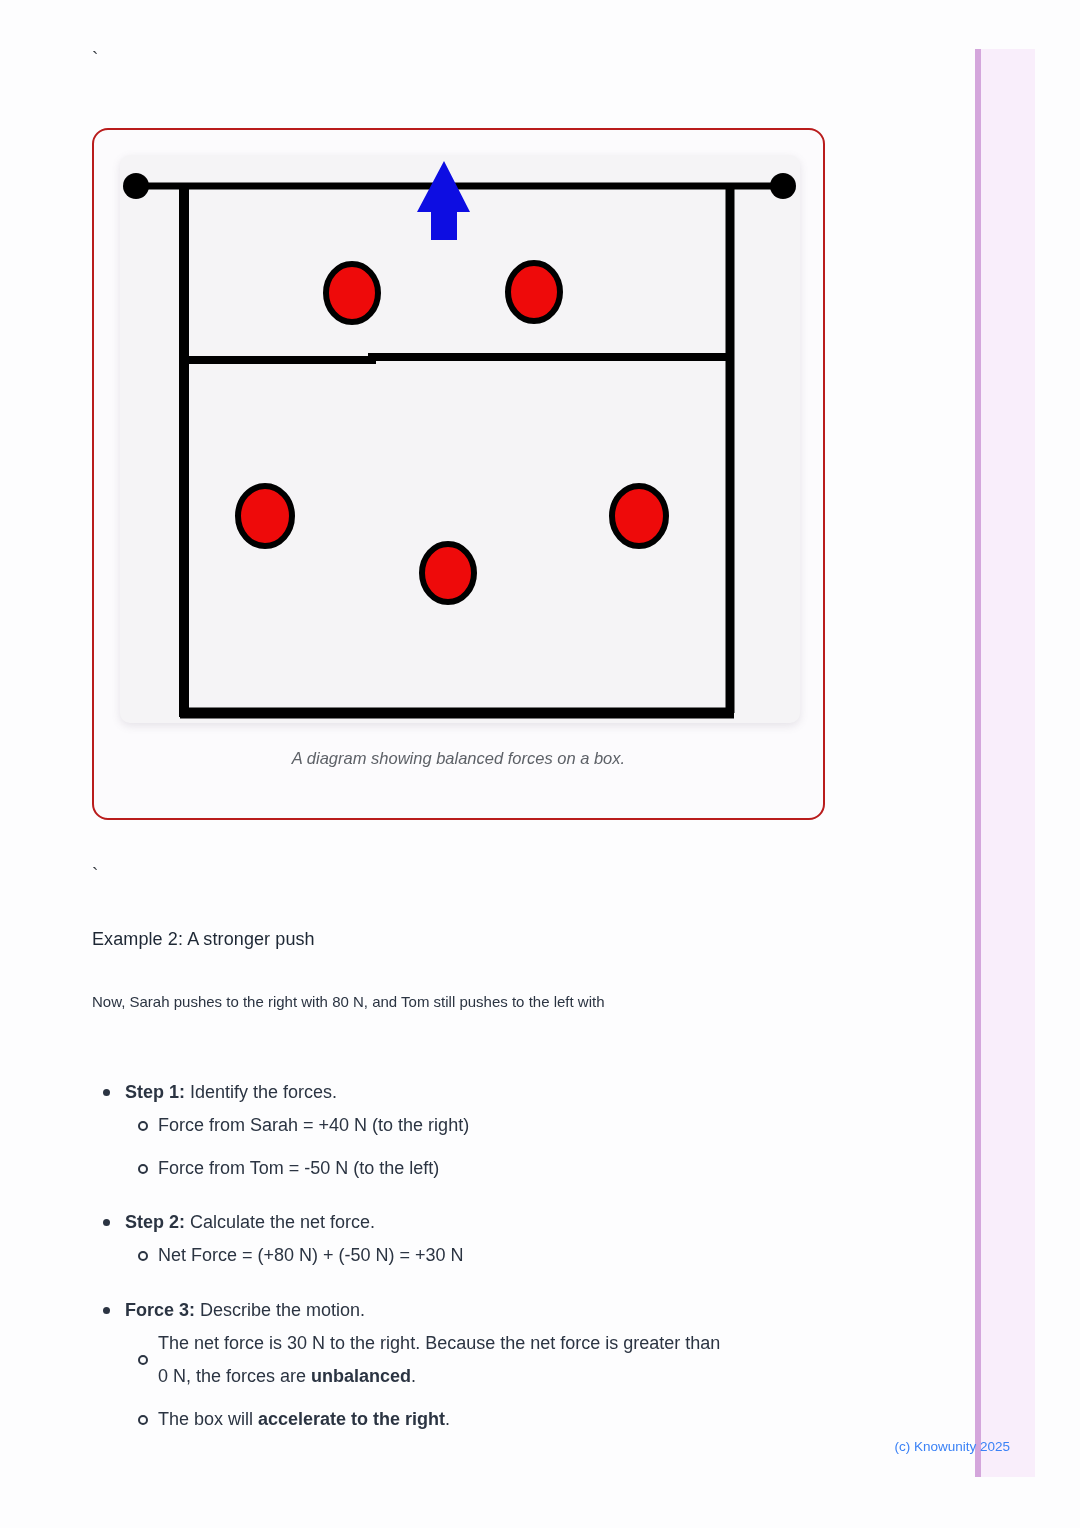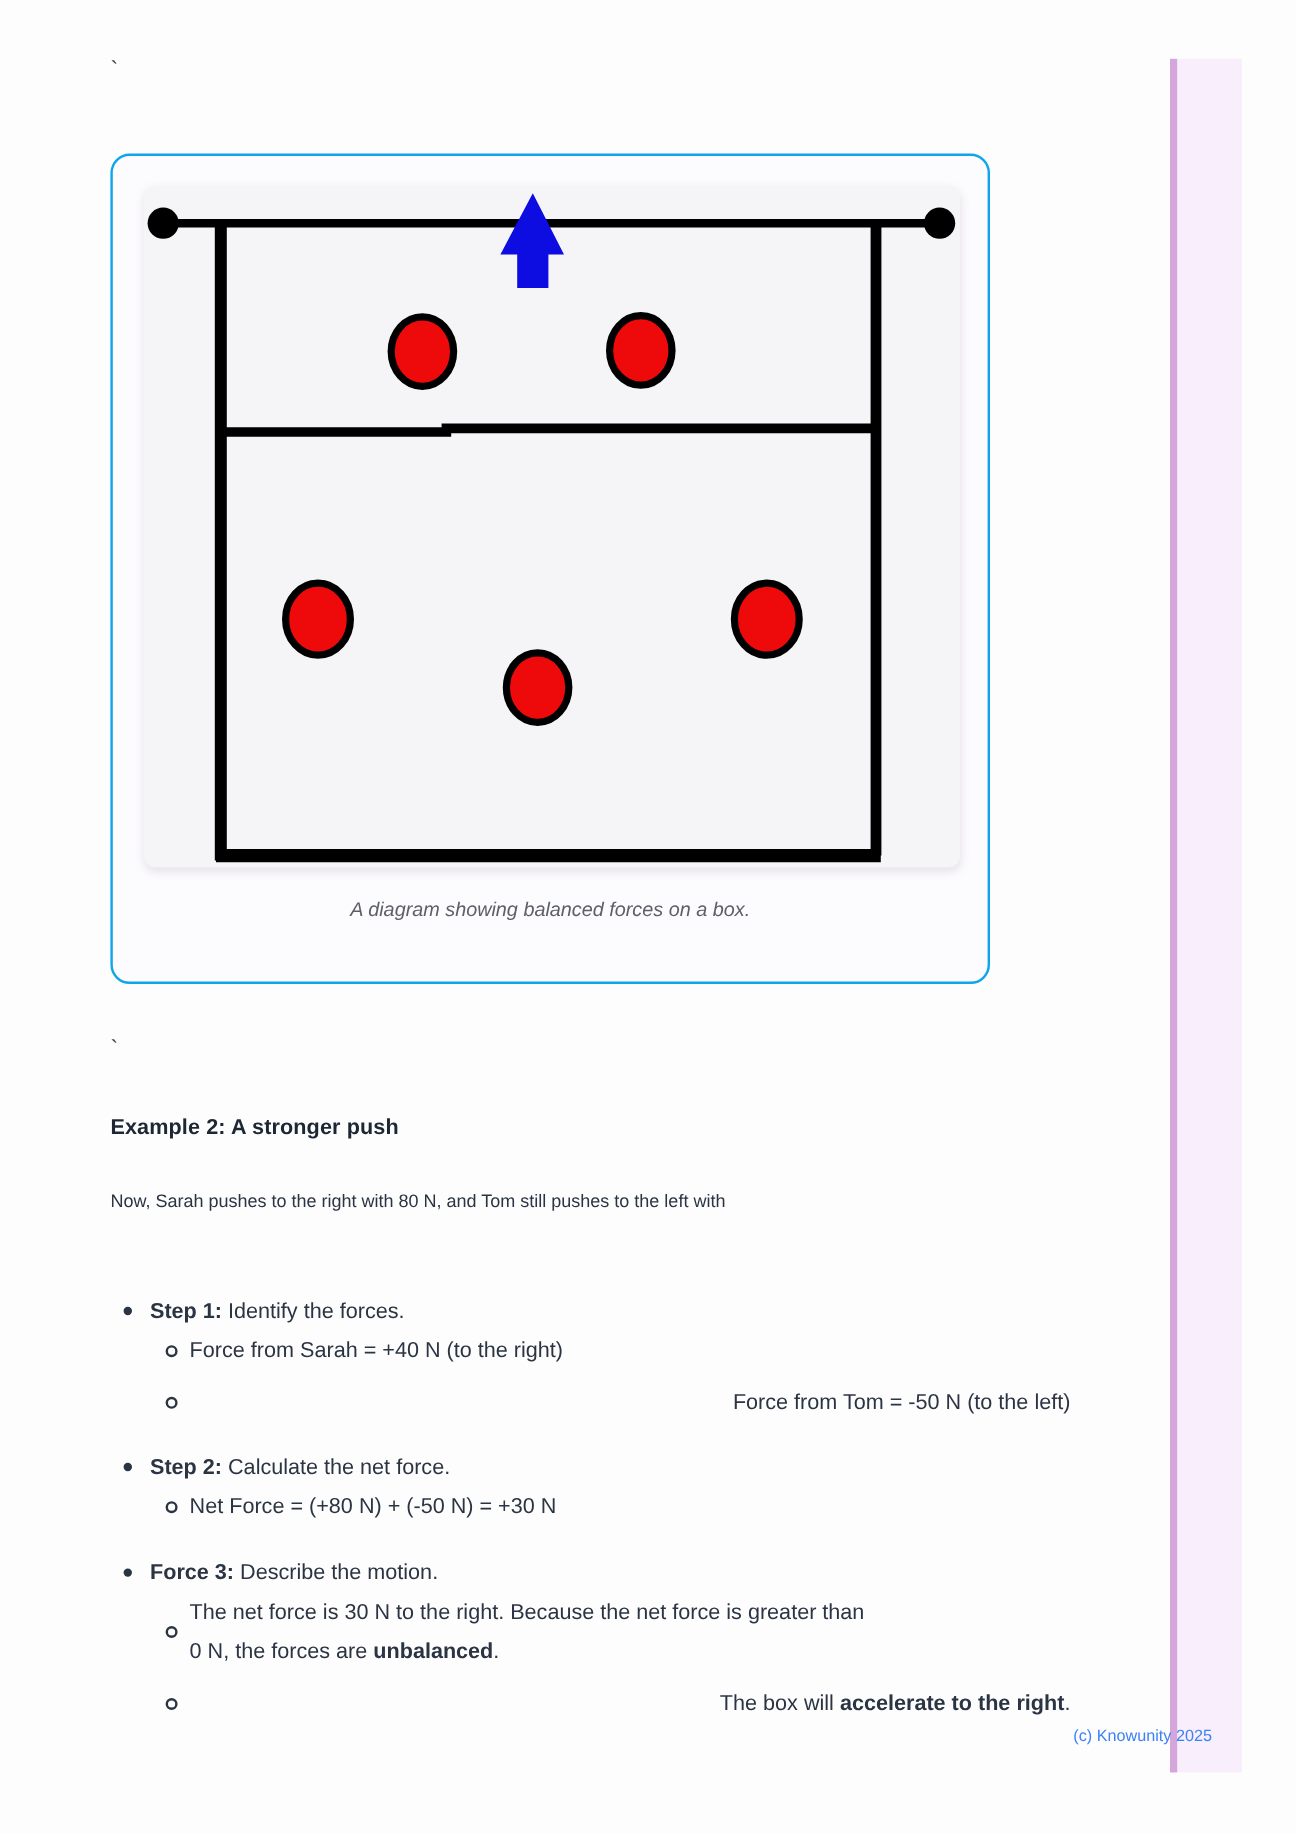--- a/index.html
+++ b/index.html
@@ -14,38 +14,38 @@
     position:absolute;left:975px;top:49px;width:54px;height:1428px;
     background:#f9eefb;border-left:6px solid #d4a6dc;
   }
   
   .stray{position:absolute;font-size:19px;color:#3a3f45;}
   .stray.t1{left:92px;top:48px;}
   .stray.t2{left:92px;top:864px;}
   
   .figure-card{
     position:absolute;left:92px;top:128px;width:733px;height:692px;
-    background:#fcfbfd;border:2px solid #0ea5e9;border-radius:16px;
+    background:#fcfbfd;border:2px solid #b91c1c;border-radius:16px;
     box-sizing:border-box;
   }
   .figure-image{
     position:absolute;left:26px;top:25px;width:680px;height:568px;
     background:#f5f4f6;border-radius:10px;
     box-shadow:0 3px 8px rgba(110,100,125,0.16);
     overflow:hidden;
   }
   .figure-image svg{display:block;}
   .figure-caption{
     position:absolute;left:0;top:616px;width:100%;text-align:center;
     font-style:italic;font-size:16.5px;line-height:24px;color:#5d6167;
   }
   
   .heading{
     position:absolute;left:92px;top:929px;
-    font-size:18px;font-weight:700;color:#1d2734;letter-spacing:.1px;
+    font-size:18px;font-weight:400;color:#1d2734;letter-spacing:.1px;
   }
   .intro{
     position:absolute;left:92px;top:984px;
     font-size:15px;line-height:36px;color:#2b3442;
   }
   .steps{
     position:absolute;left:92px;top:1076px;width:800px;
     font-size:18px;color:#2b3442;
   }
   .row{display:flex;line-height:33px;}
@@ -54,21 +54,21 @@
   .marker-main .dot{
     display:block;width:7px;height:7px;border-radius:50%;
     background:#2b3442;margin-left:11px;
   }
   .row.sub{margin-left:46px;}
   .marker-sub{width:20px;flex:0 0 20px;display:flex;align-items:center;}
   .marker-sub .ring{
     display:block;width:6px;height:6px;border-radius:50%;
     border:2px solid #2b3442;background:transparent;
   }
-  .gap-sub{margin-top:10px;text-align:right;}
+  .gap-sub{margin-top:10px;}
   .gap-group{margin-top:21px;align-items:center;}
   .gap-group2{margin-top:22px;}
   b{font-weight:700;}
   
   .footer-credit{
     position:absolute;top:1438px;right:70px;z-index:5;
     font-size:13.5px;line-height:18px;color:#3b82f6;
   }
 </style>
 </head>

